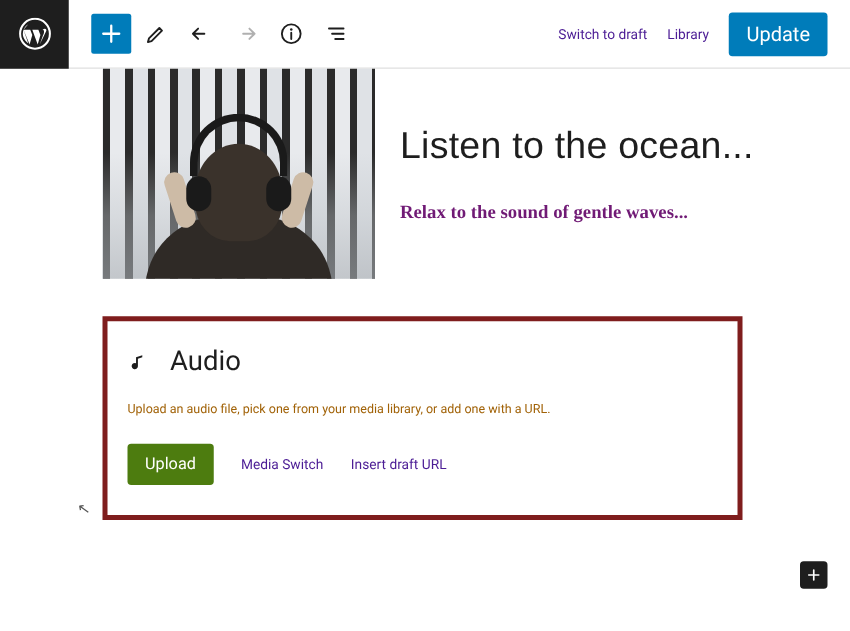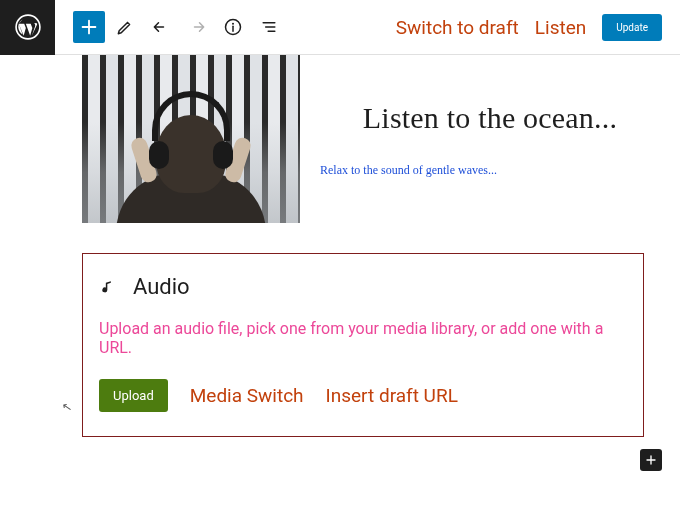--- a/index.html
+++ b/index.html
@@ -51,30 +51,30 @@
       color: #b0b0b0;
     }
     .toolbar-right {
       margin-left: auto;
       display: flex;
       align-items: center;
       gap: 16px;
       padding-right: 18px;
     }
     .link-btn {
-      color: #c2410c;
-      font-size: 19px;
+      color: #4c1d95;
+      font-size: 11px;
       cursor: pointer;
     }
     .update-btn {
       background: #007cba;
       color: #fff;
       padding: 8px 14px;
       border-radius: 3px;
-      font-size: 10px;
+      font-size: 16px;
       cursor: pointer;
     }
     .editor-canvas {
       padding: 0 0 0 0;
     }
     .media-text {
       display: flex;
       align-items: center;
       gap: 20px;
       margin: 0 0 30px 82px;
@@ -153,53 +153,53 @@
       height: 46px;
       background: #cdbba6;
       border-radius: 8px;
     }
     .arm-l { left: 20px; transform: rotate(-18deg); }
     .arm-r { right: 20px; transform: rotate(18deg); }
     .text-col {
       flex: 1;
     }
     .post-title {
-      font-family: Liberation Serif, serif;
+      font-family: Liberation Sans, sans-serif;
       font-size: 30px;
       font-weight: 400;
       color: #1e1e1e;
       margin-bottom: 28px;
       letter-spacing: 0.2px;
-      text-align: center;
     }
     .post-sub {
       font-family: Georgia, "Times New Roman", serif;
-      font-size: 12px;
-      color: #1d4ed8;
+      font-size: 15px;
+      color: #701a75;
+      font-weight: bold;
     }
     .audio-block {
       margin: 0 0 0 82px;
-      width: 562px;
-      border: 1px solid #7f1d1d;
+      width: 512px;
+      border: 4px solid #7f1d1d;
       background: #fff;
       padding: 20px 16px 24px 16px;
     }
     .audio-head {
       display: flex;
       align-items: center;
       gap: 14px;
       margin-bottom: 20px;
     }
     .audio-title {
       font-size: 22px;
       font-weight: 400;
     }
     .audio-desc {
-      font-size: 16px;
-      color: #ec4899;
+      font-size: 10px;
+      color: #a16207;
       margin-bottom: 22px;
     }
     .audio-actions {
       display: flex;
       align-items: center;
       gap: 22px;
     }
     .upload-btn {
       background: #4d7c0f;
       color: #fff;
@@ -270,21 +270,21 @@
         </svg>
     </div>
     <div class="tb-btn">
       <svg width="20" height="20" viewBox="0 0 24 24">
           <path d="M5 7h14M8 12h11M11 17h8" stroke="#1e1e1e" stroke-width="1.8" stroke-linecap="round"></path>
         </svg>
     </div>
   </div>
   <div class="toolbar-right">
     <span class="link-btn">Switch to draft</span>
-    <span class="link-btn">Listen</span>
+    <span class="link-btn">Library</span>
     <span class="update-btn">Update</span>
   </div>
 </div>
 
 <div class="editor-canvas">
   <div class="media-text">
     <div class="media-box">
       <div class="silhouette">
         <div class="shoulders"></div>
         <div class="arm-l"></div>

